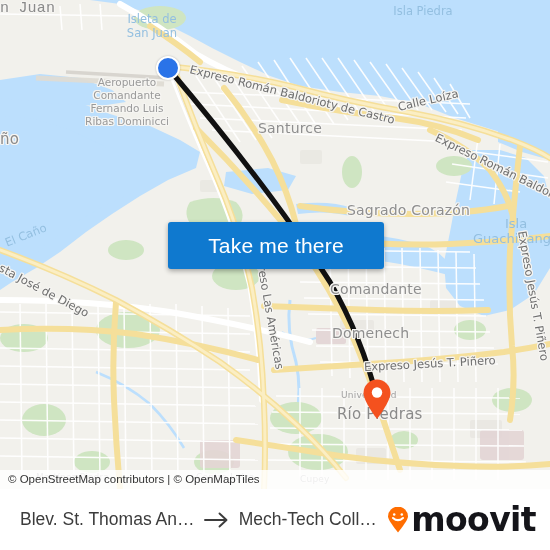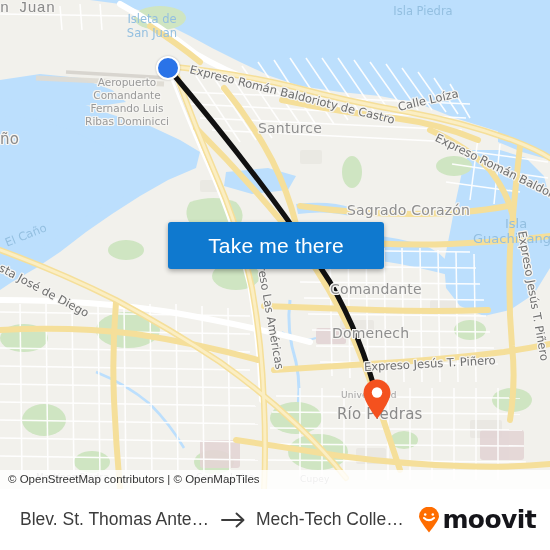--- a/index.html
+++ b/index.html
@@ -167,21 +167,21 @@
   }
   #brand-logo {
     flex: 0 0 auto;
     display: flex;
     align-items: center;
     gap: 2px;
     margin-left: 8px;
   }
   #brand-logo .brand-text {
     color: #15151a;
-    font-size: 25px;
+    font-size: 33px;
     font-weight: bold;
     font-family: "DejaVu Sans", sans-serif;
     letter-spacing: -0.6px;
     line-height: 1;
   }
 </style>
 </head>
 <body>
 
 <div id="app">

